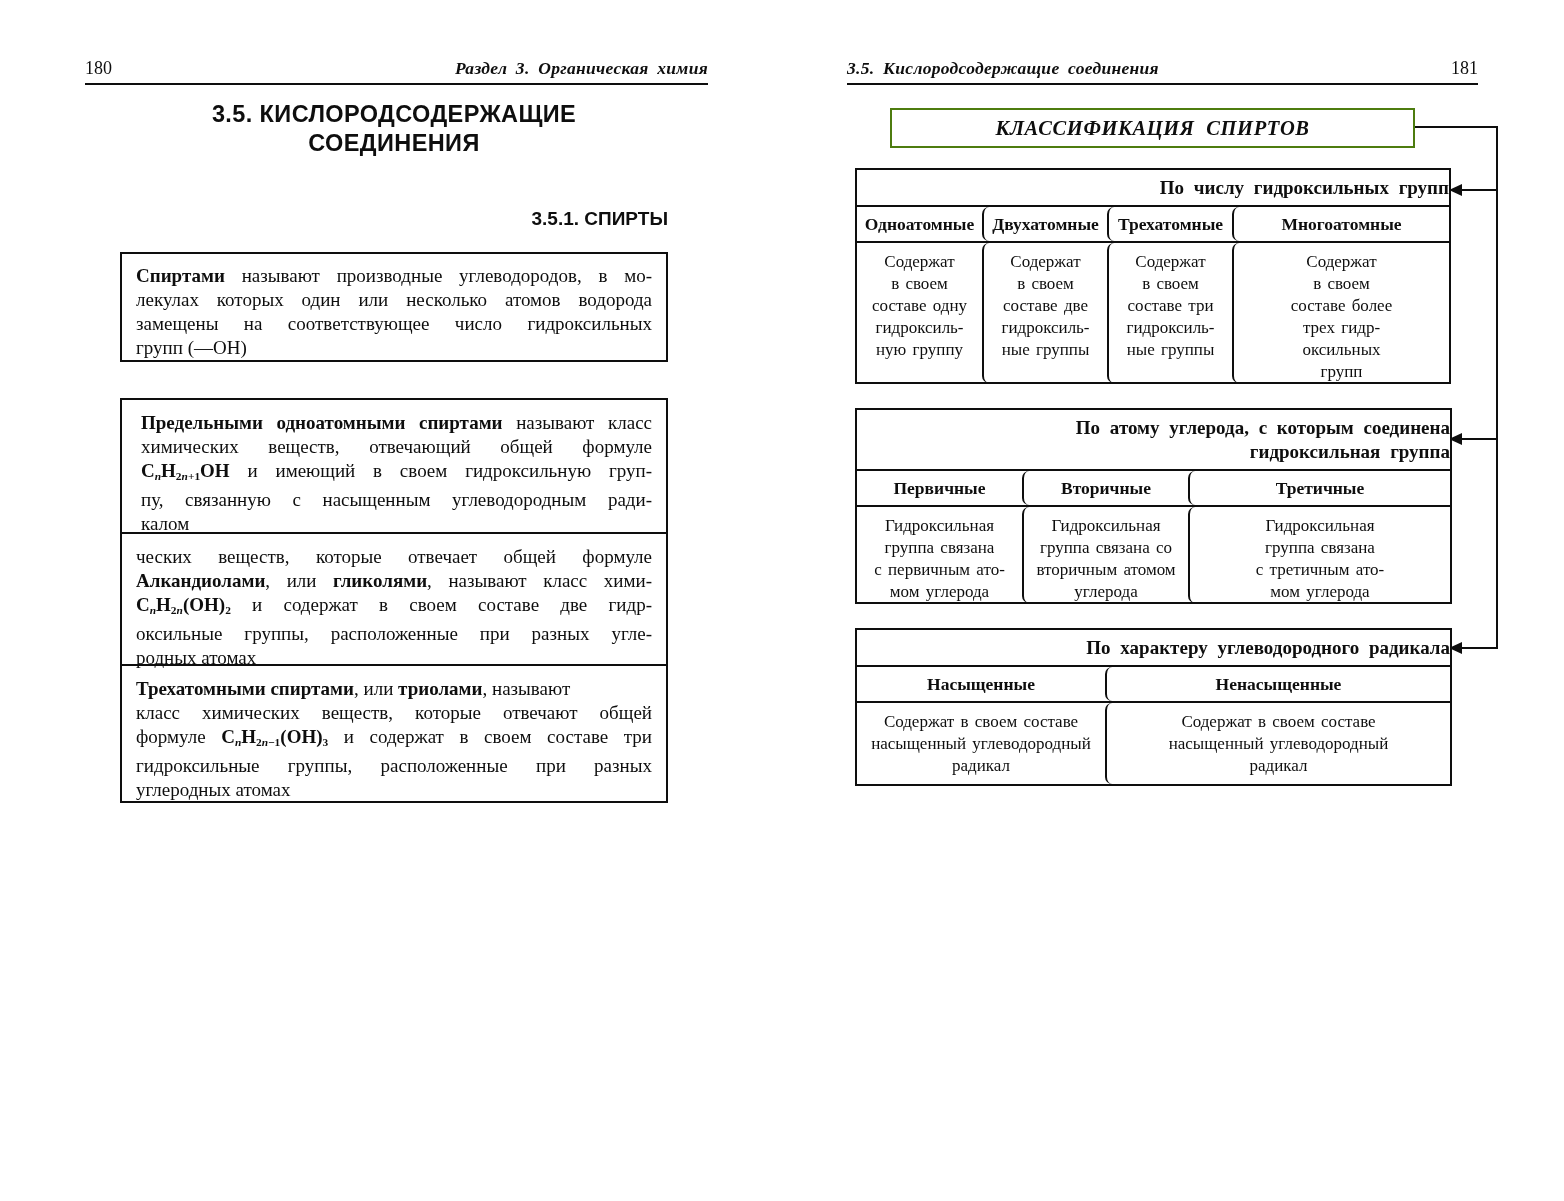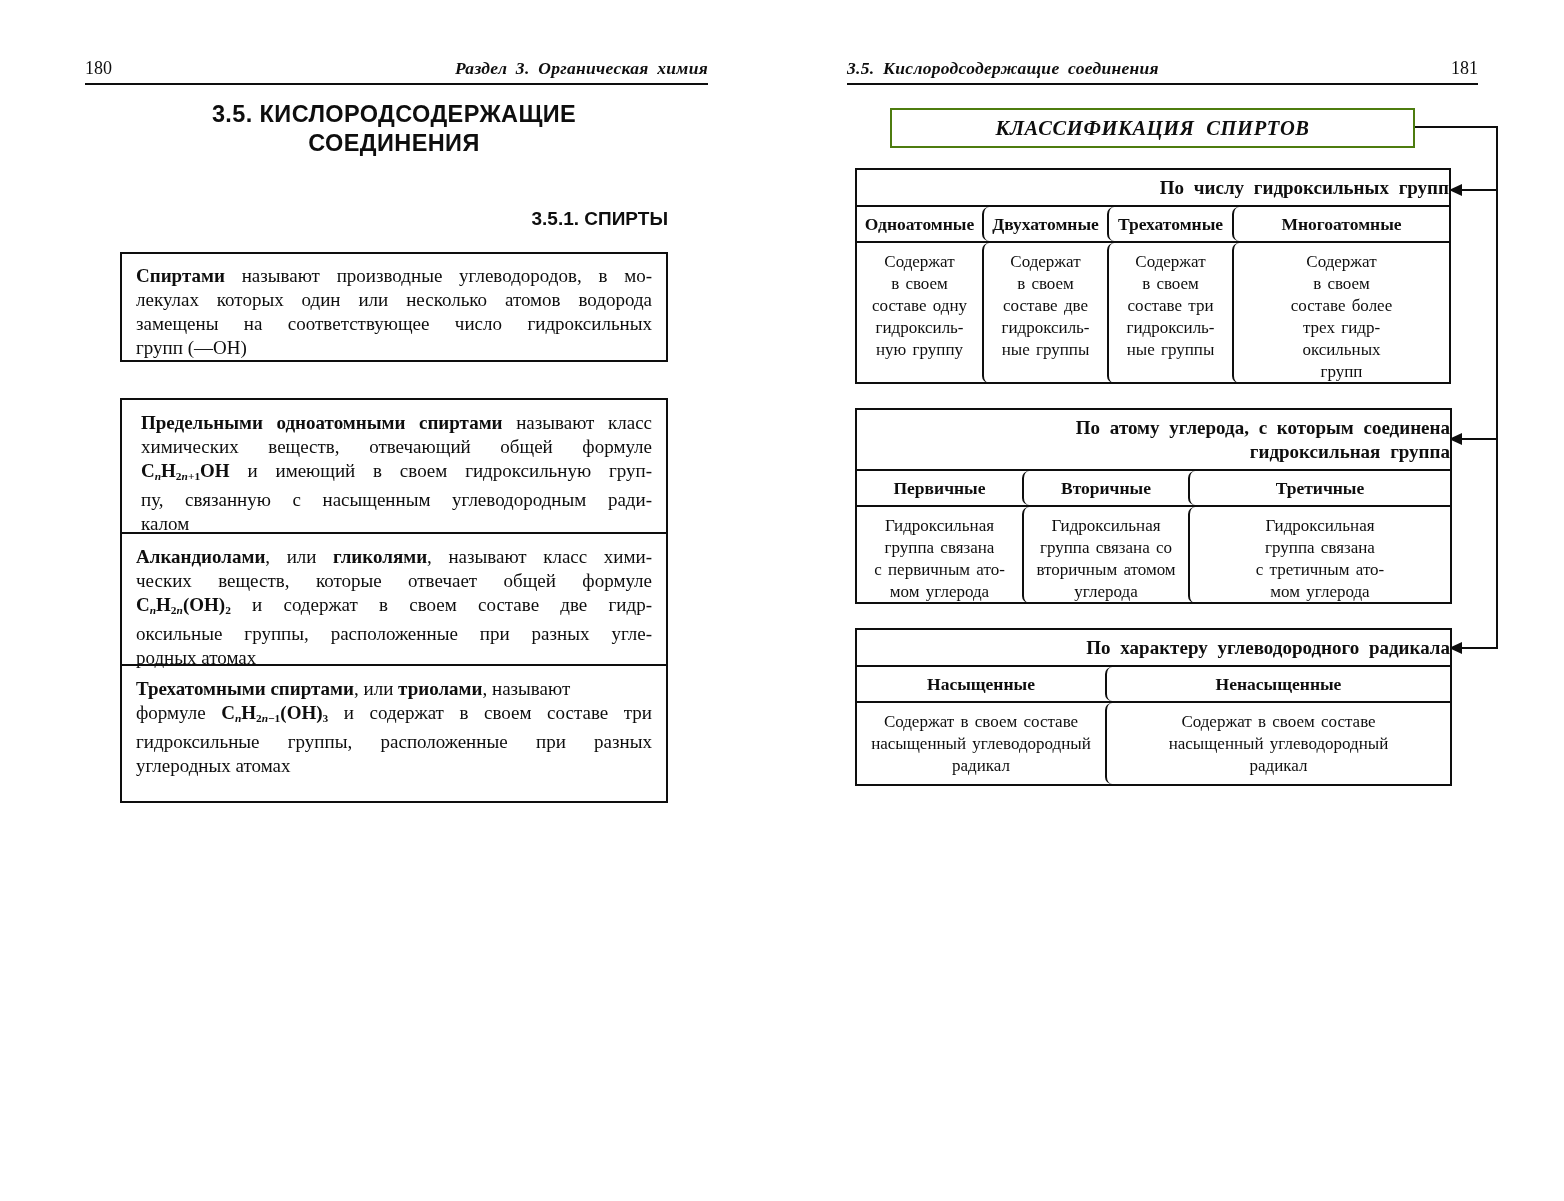--- a/index.html
+++ b/index.html
@@ -102,28 +102,29 @@
 
   <div class="abs defbox box2">
     <div class="defcell dc1">
         <div class="line j"><span class="seg-b">Предельными одноатомными спиртами</span><span> называют класс</span></div>
         <div class="line j"><span>химических веществ, отвечающий общей формуле</span></div>
         <div class="line j"><span class="seg-b">C</span><span class="seg-b seg-i seg-sub">n</span><span class="seg-b">H</span><span class="seg-b seg-sub">2</span><span class="seg-b seg-i seg-sub">n</span><span class="seg-b seg-sub">+1</span><span class="seg-b">OH</span><span> и имеющий в своем гидроксильную груп-</span></div>
         <div class="line j"><span>пу, связанную с насыщенным углеводородным ради-</span></div>
         <div class="line nj"><span>калом</span></div>
       </div>
     <div class="defcell dc2">
+        <div class="line j"><span>ческих веществ, которые отвечает общей формуле</span></div>
         <div class="line j"><span class="seg-b">Алкандиолами</span><span>, или </span><span class="seg-b">гликолями</span><span>, называют класс хими-</span></div>
-        <div class="line j"><span>ческих веществ, которые отвечает общей формуле</span></div>
         <div class="line j"><span class="seg-b">C</span><span class="seg-b seg-i seg-sub">n</span><span class="seg-b">H</span><span class="seg-b seg-sub">2</span><span class="seg-b seg-i seg-sub">n</span><span class="seg-b">(OH)</span><span class="seg-b seg-sub">2</span><span> и содержат в своем составе две гидр-</span></div>
         <div class="line j"><span>оксильные группы, расположенные при разных угле-</span></div>
         <div class="line nj"><span>родных атомах</span></div>
       </div>
     <div class="defcell dc3">
         <div class="line nj"><span class="seg-b">Трехатомными спиртами</span><span>, или </span><span class="seg-b">триолами</span><span>, называют</span></div>
+        <div class="line j"><span>класс химических веществ, которые отвечают общей</span></div>
         <div class="line j"><span>формуле </span><span class="seg-b">C</span><span class="seg-b seg-i seg-sub">n</span><span class="seg-b">H</span><span class="seg-b seg-sub">2</span><span class="seg-b seg-i seg-sub">n</span><span class="seg-b seg-sub">−1</span><span class="seg-b">(OH)</span><span class="seg-b seg-sub">3</span><span> и содержат в своем составе три</span></div>
         <div class="line j"><span>гидроксильные группы, расположенные при разных</span></div>
         <div class="line nj"><span>углеродных атомах</span></div>
       </div>
   </div>
 
   <div class="abs pgheader ph-right">
     <span class="running">3.5. Кислородсодержащие соединения</span>
     <span class="pagenum">181</span>
   </div>

